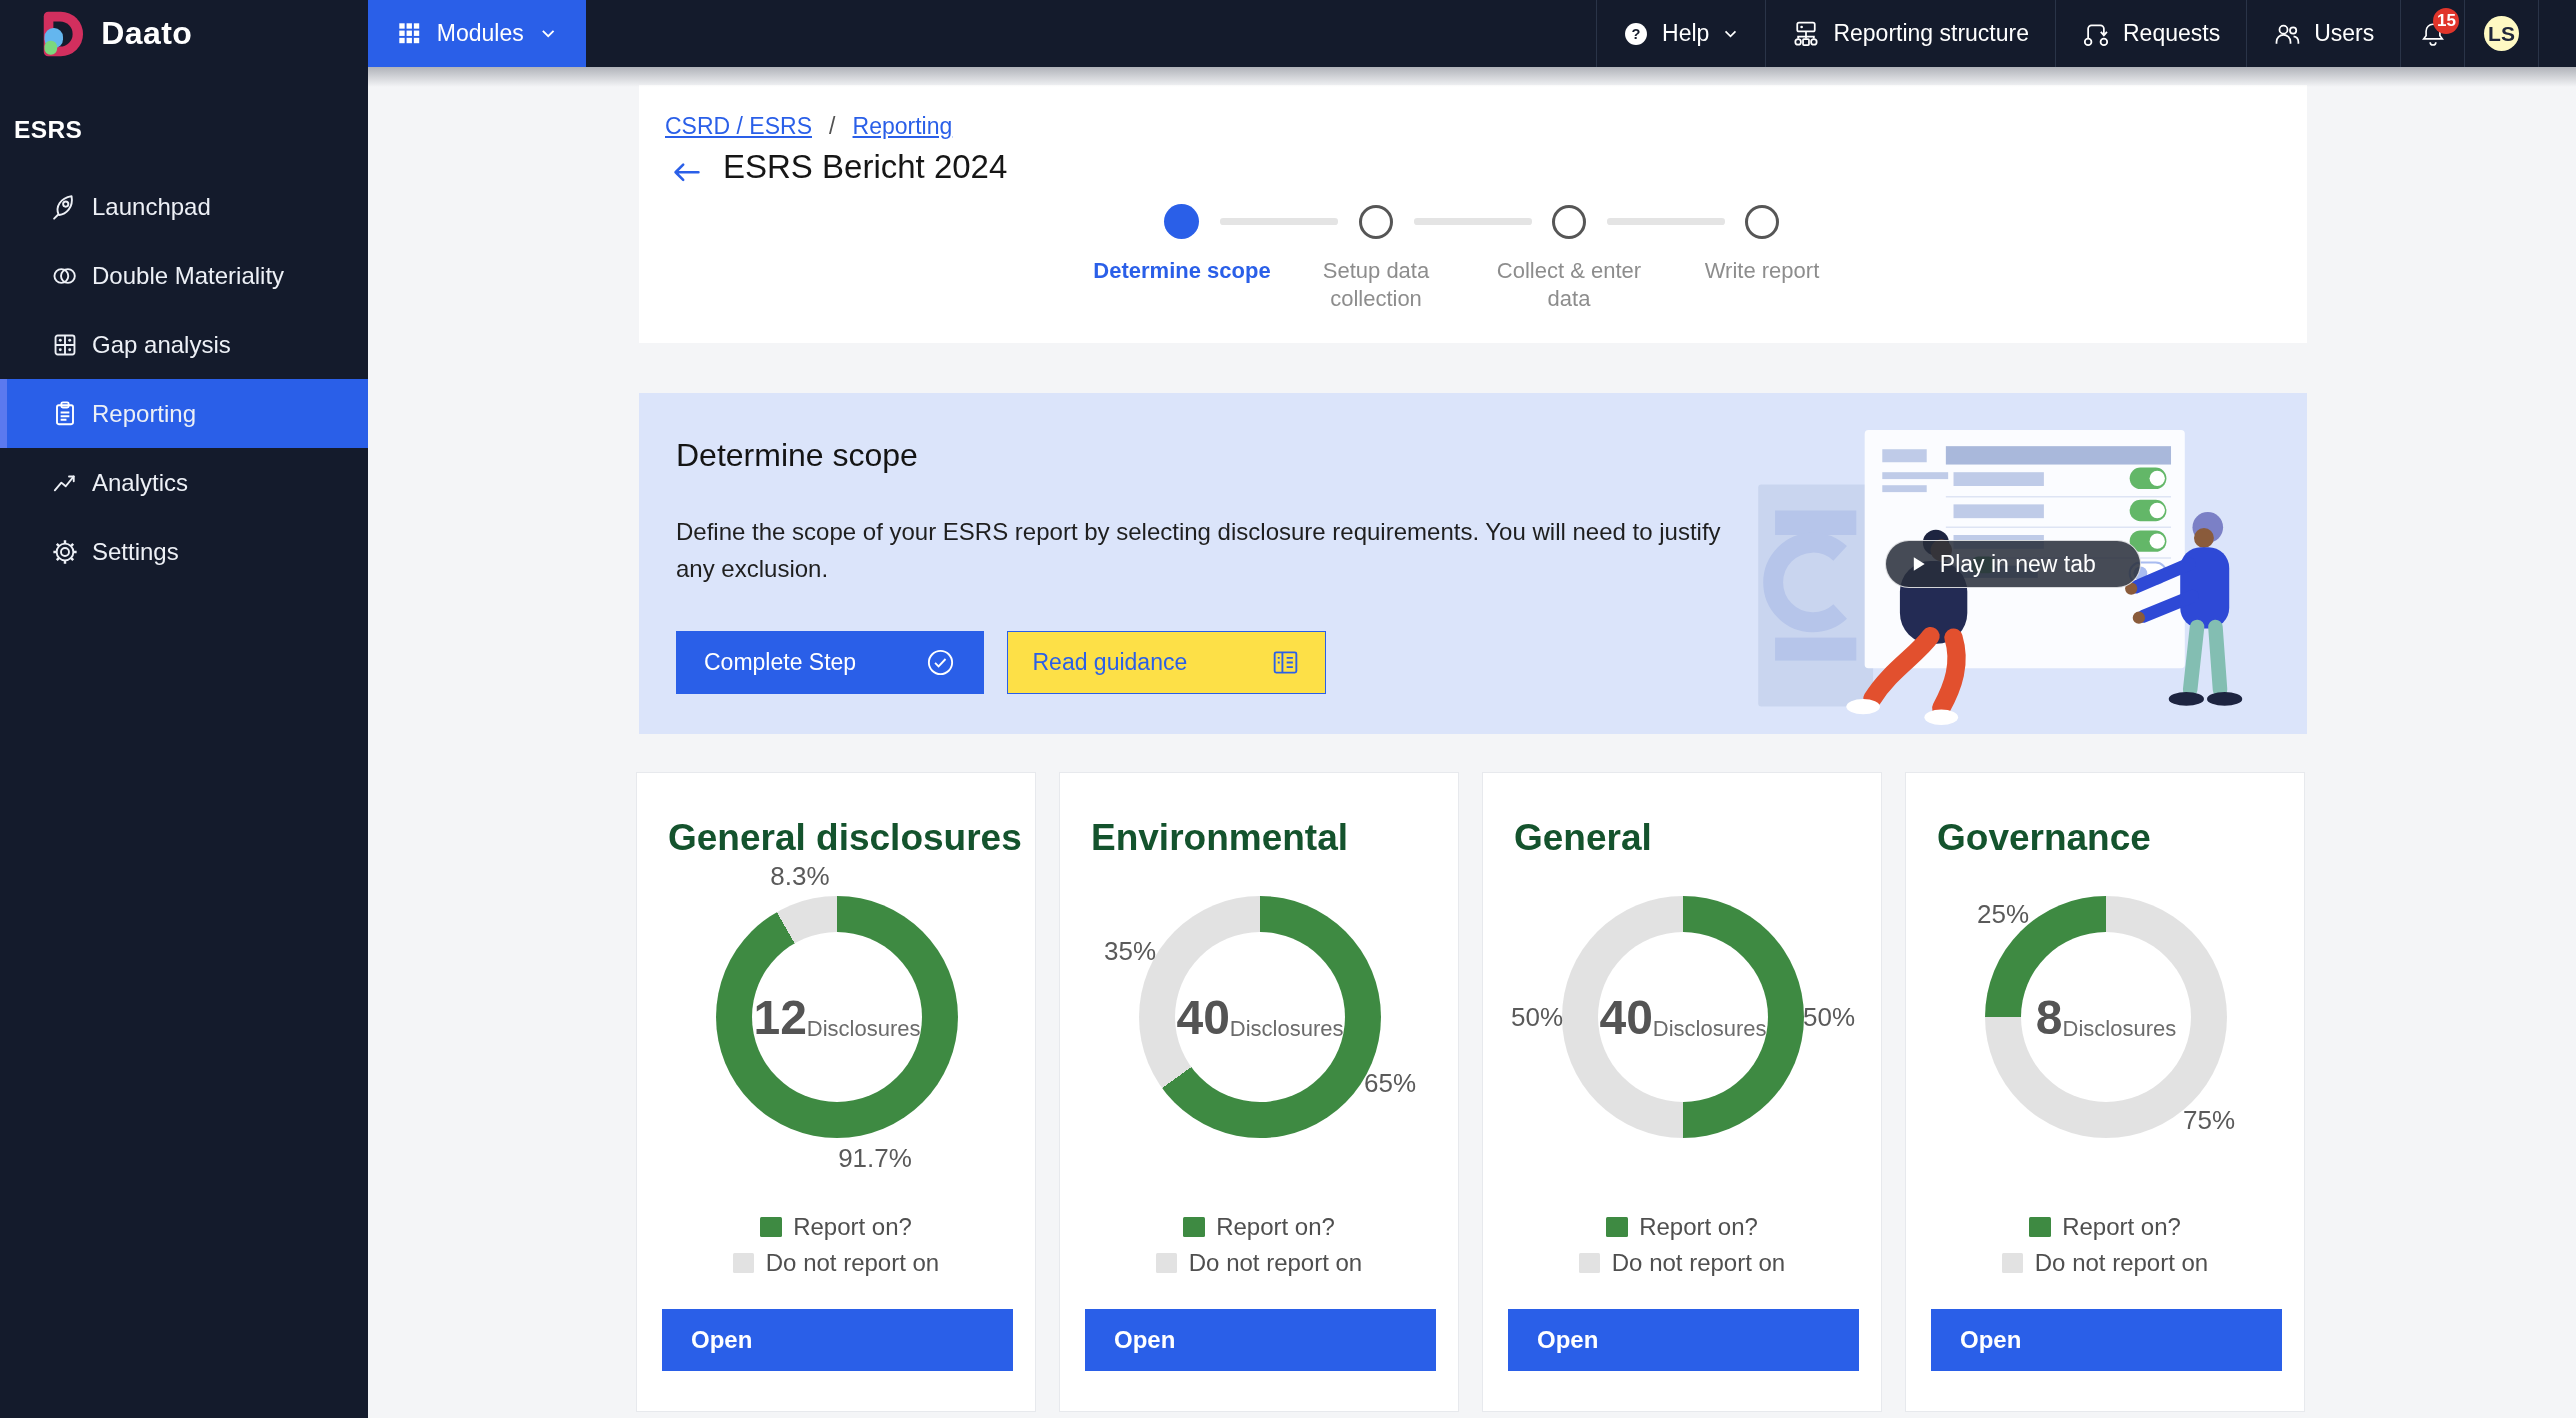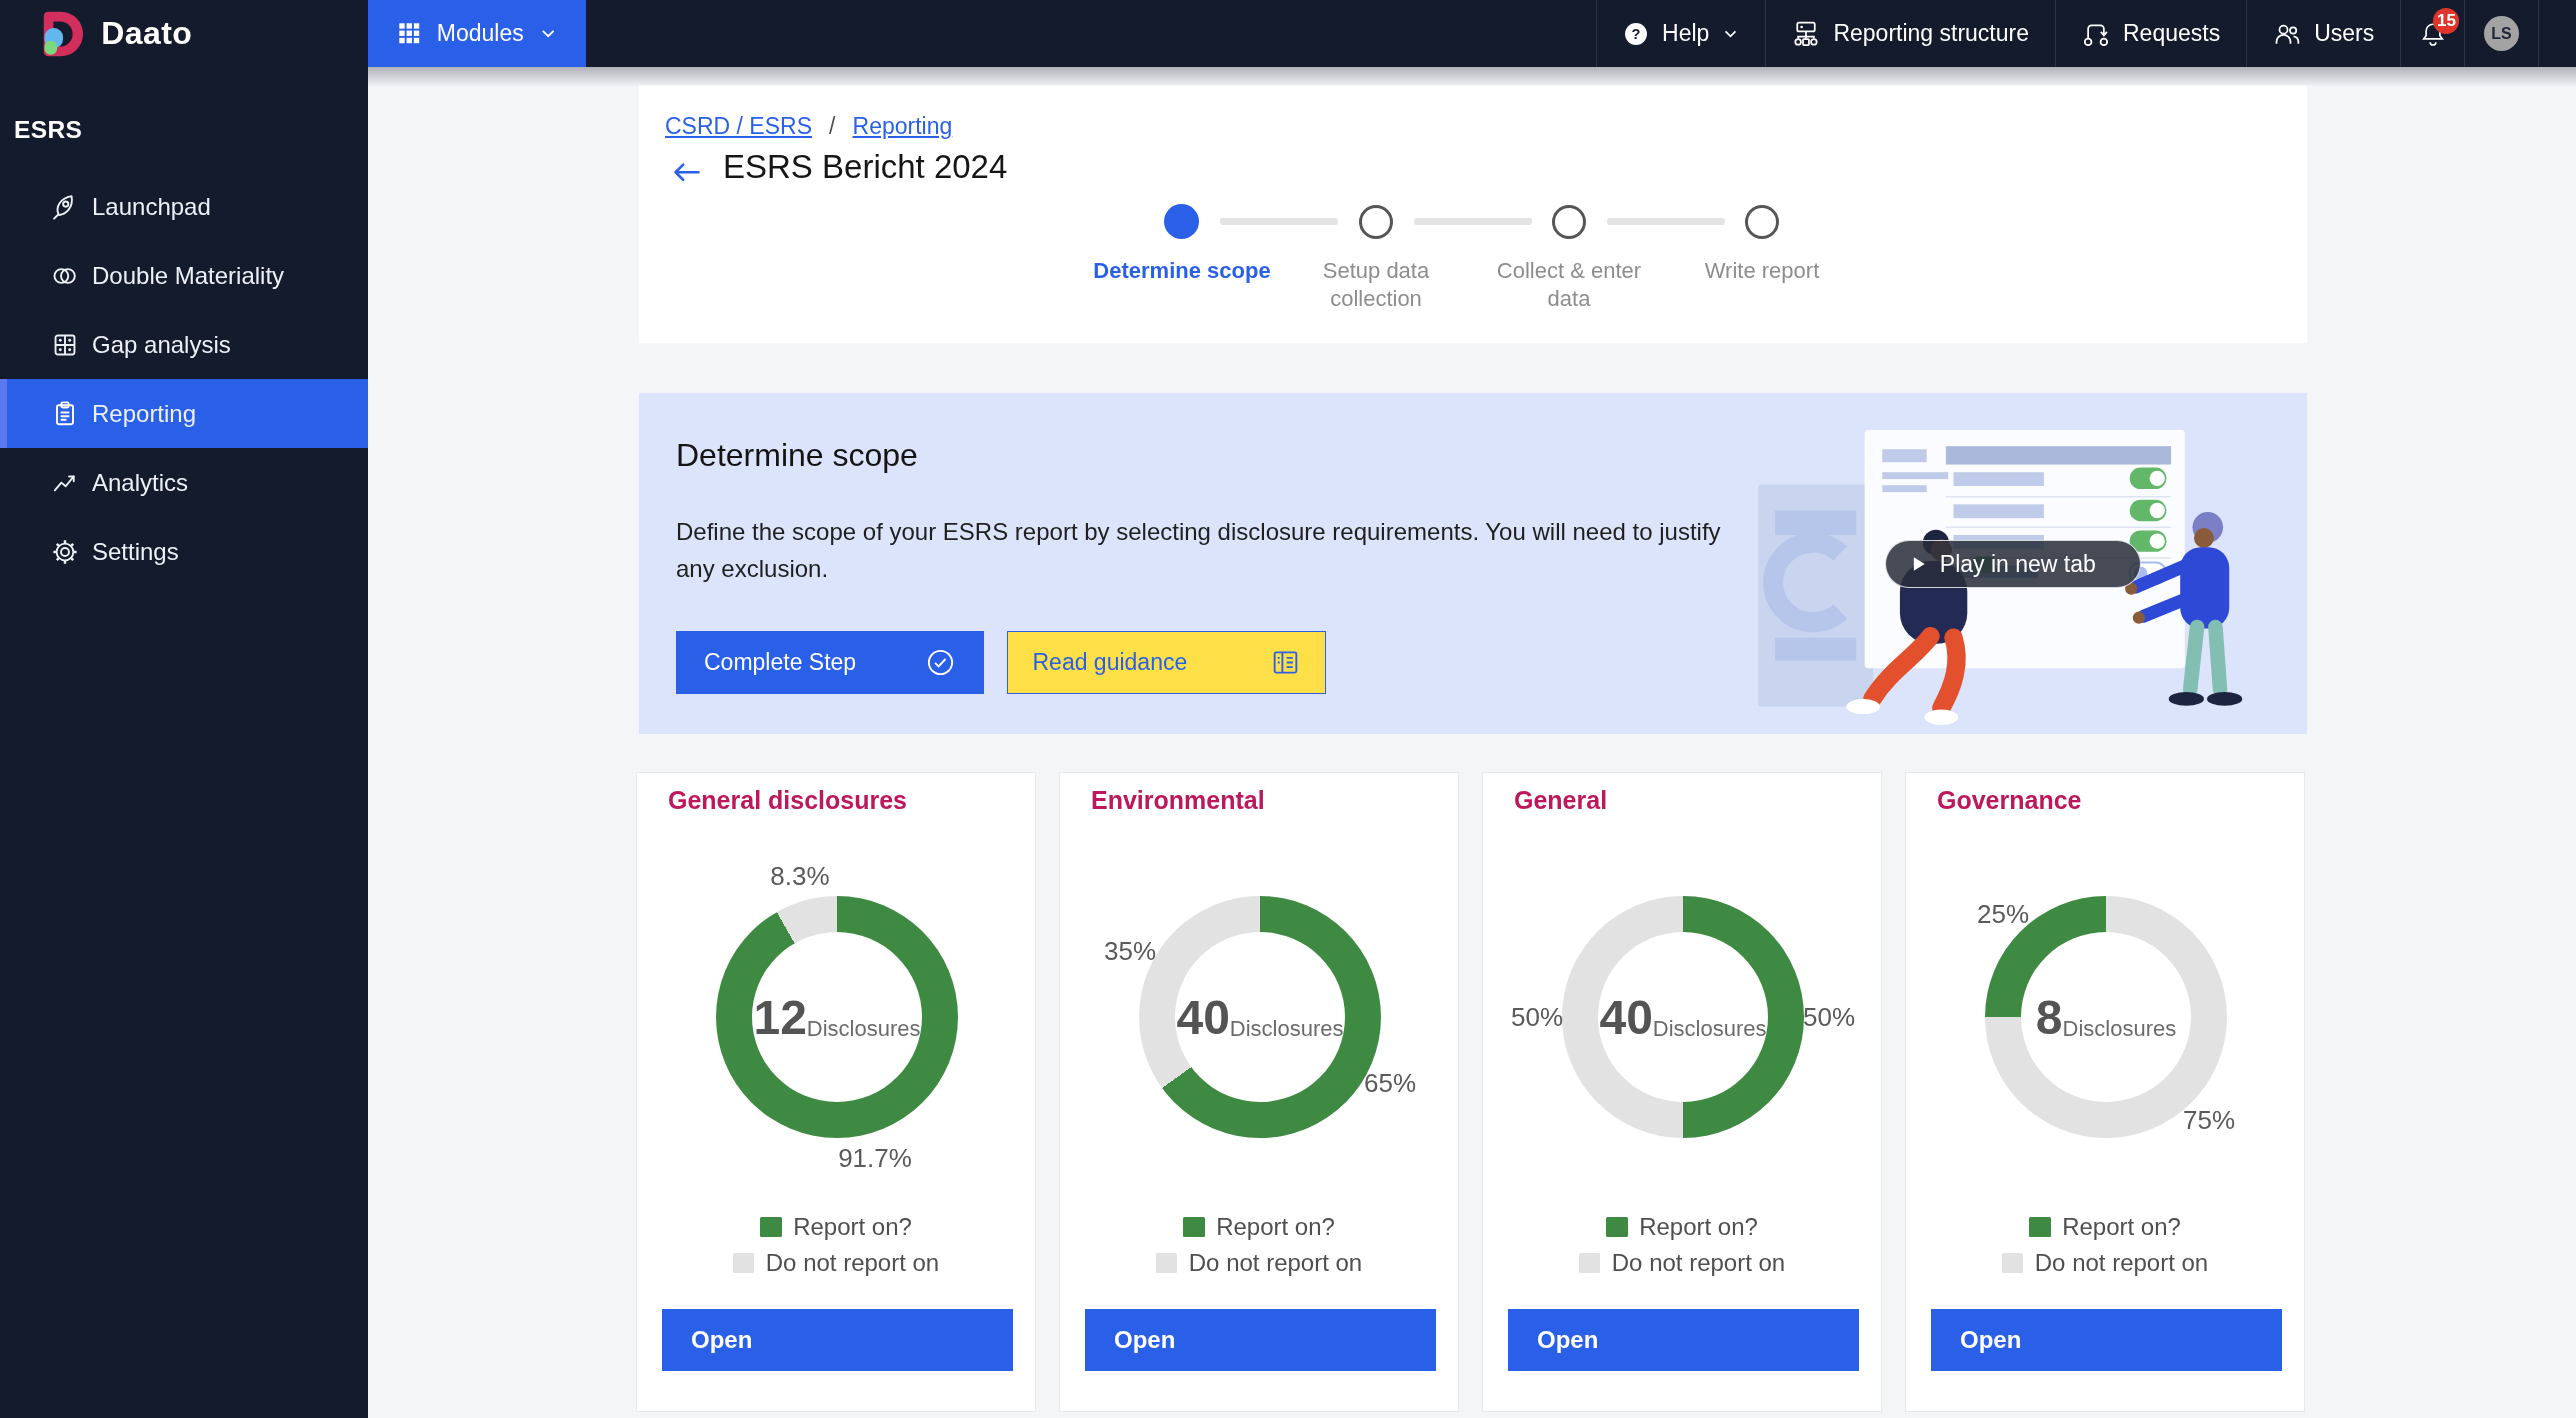--- a/index.html
+++ b/index.html
@@ -18,22 +18,22 @@
   .tb-spacer { flex:1; }
   .topbar-right { display:flex; align-items:stretch; }
   .tb-item { display:flex; align-items:center; gap:13px; padding:0 26px;
              border-left:0.8px solid #2A3448; color:#fff; font-size:23px; cursor:pointer; }
   .tb-item.bell-item { padding:0 18.4px; position:relative; }
   .tb-item.avatar-item { padding:0 19px; }
   .tb-end { width:38px; border-left:0.8px solid #2A3448; }
   .badge { position:absolute; top:8.4px; right:4.6px; min-width:26px; height:26px; border-radius:13px;
            background:#E0352B; color:#fff; font-size:17px; font-weight:700;
            display:flex; align-items:center; justify-content:center; padding:0 3.1px; }
-  .avatar { width:35px; height:35px; border-radius:50%; background:#a3a3a3; color:#20273B;
-            font-size:16px; font-weight:700; display:flex; align-items:center; justify-content:center; }
+  .avatar { width:35px; height:35px; border-radius:50%; background:#fef9c3; color:#20273B;
+            font-size:21px; font-weight:700; display:flex; align-items:center; justify-content:center; }
 
   
   .sidebar { position:absolute; left:0; top:67px; width:368px; height:1351px;
              background:#141B2C; z-index:30; }
   .sidebar-title { margin:49px 0 0 14px; color:#fff; font-size:24.5px; font-weight:700; letter-spacing:0.4px; }
   .side-nav { margin-top:28px; }
   .side-item { height:69px; display:flex; align-items:center; gap:10px; padding-left:48px;
                color:#EDF0F6; font-size:24px; cursor:pointer; position:relative; }
   .side-item.active { background:#2A5FE8; }
   .side-item.active::before { content:""; position:absolute; left:0; top:0; bottom:0; width:7px;
@@ -79,21 +79,21 @@
                   cursor:pointer; font-family:inherit; }
   .illustration { position:absolute; left:1109px; top:21px; }
   .play-pill { position:absolute; left:1246px; top:147px; width:256px; height:48px;
                border-radius:24px; background:rgba(40,45,58,.86); border:0.8px solid rgba(255,255,255,.8);
                display:flex; align-items:center; gap:12.3px; padding:0 0 0 21.5px;
                color:#fff; font-size:23px; cursor:pointer; z-index:6; }
 
   
   .cards { position:absolute; left:268px; top:705px; display:flex; gap:23px; }
   .card { position:relative; width:400px; height:640px; background:#fff; border:0.8px solid #E7E9ED; }
-  .card-title { position:absolute; left:31px; top:13px; font-size:25px; font-weight:700; color:#be185d; }
+  .card-title { position:absolute; left:31px; top:44px; font-size:37px; font-weight:700; color:#14532d; }
   .donut-area { position:absolute; left:0; top:0; width:400px; height:429px; }
   .donut { position:absolute; left:79px; top:123px; width:242px; height:242px; border-radius:50%; }
   .donut::after { content:""; position:absolute; left:36px; top:36px; width:170px; height:170px;
                   border-radius:50%; background:#fff; }
   .donut-center { position:absolute; left:0; top:0; width:100%; height:100%; z-index:2;
                   display:flex; flex-direction:row; align-items:center; justify-content:center; }
   .donut-value { font-size:48px; font-weight:700; color:#545454; }
   .donut-sub { font-size:22px; color:#6B6B6B; margin-top:23px; }
   .pct-label { position:absolute; transform:translate(-50%,-50%); font-size:26px; color:#5A5A5A;
                white-space:nowrap; }

